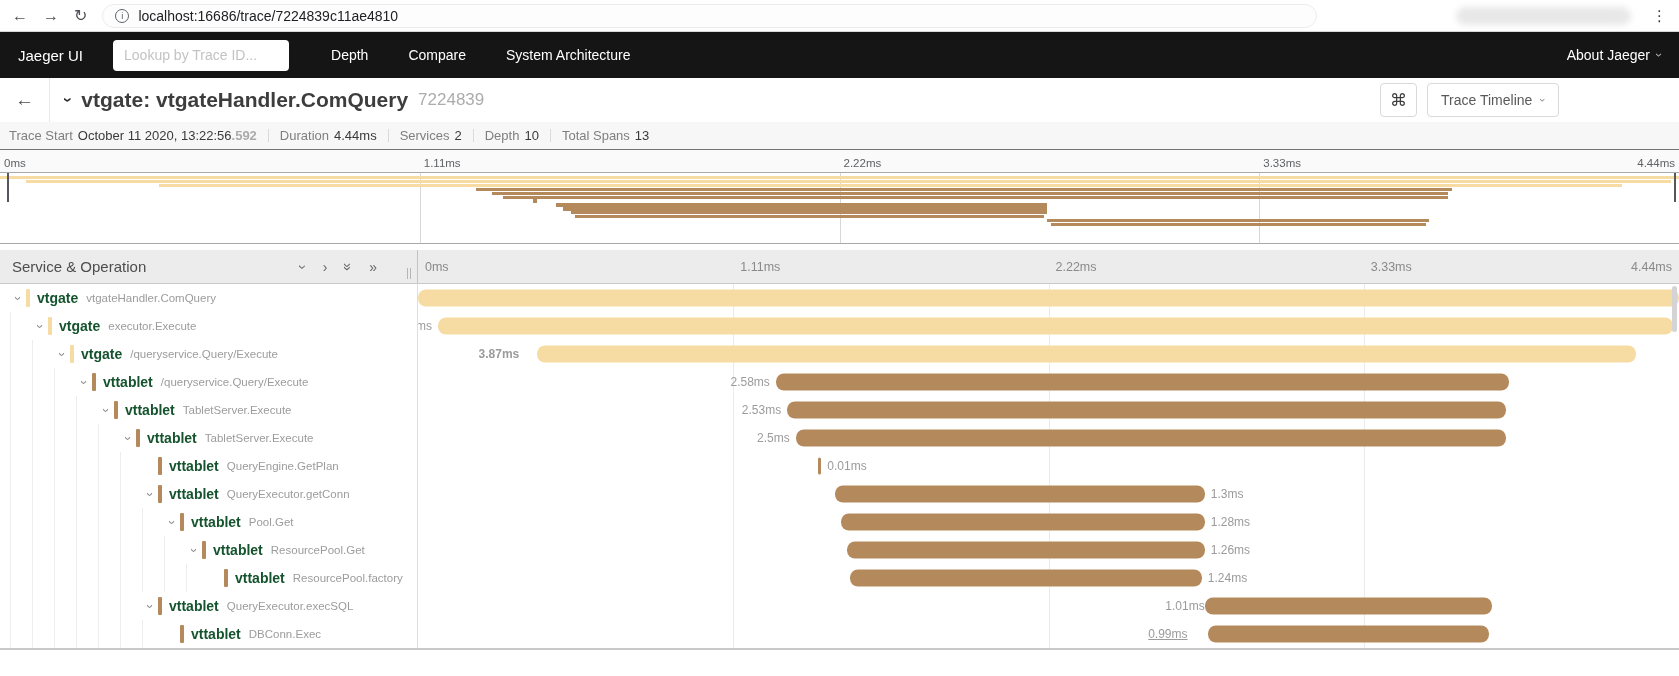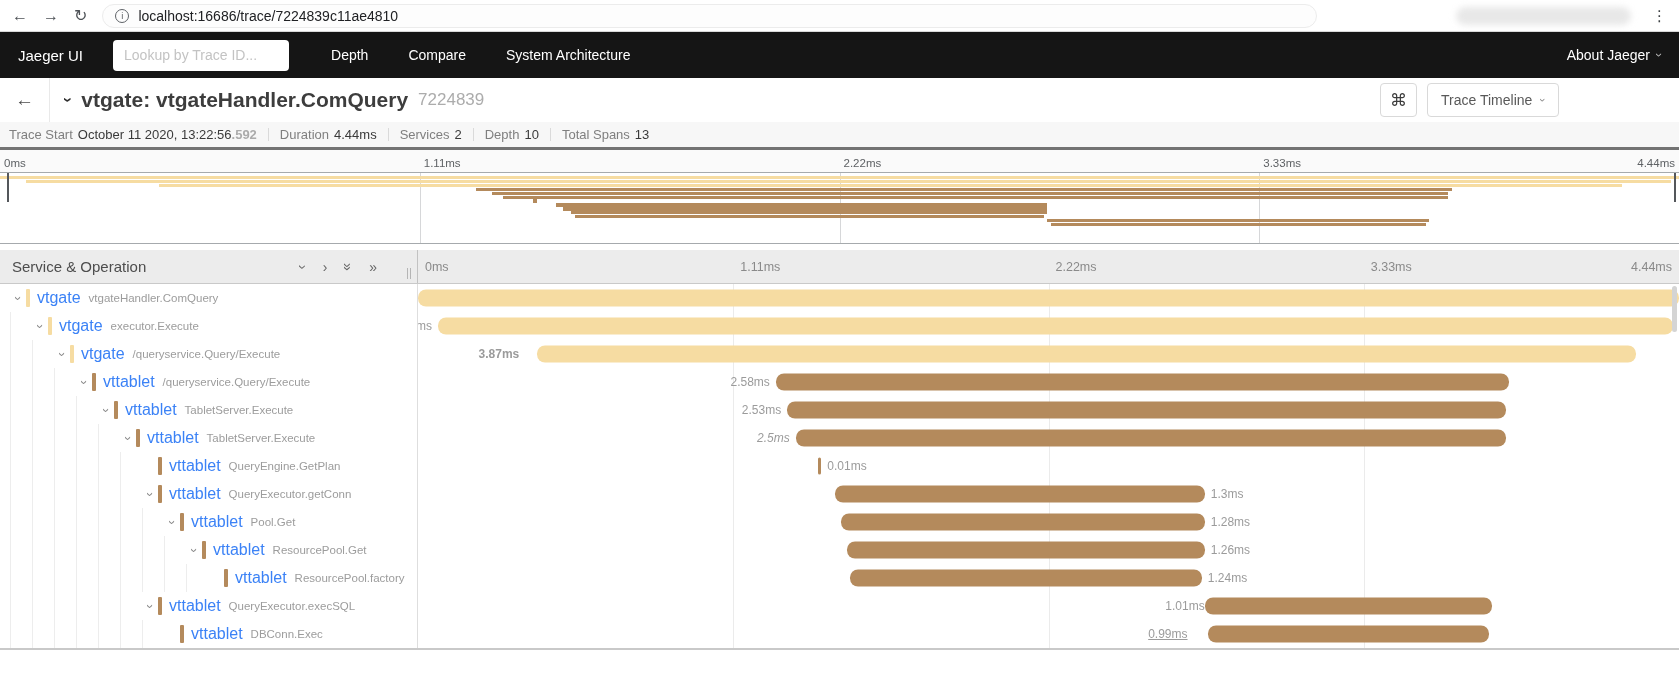--- a/index.html
+++ b/index.html
@@ -47,21 +47,21 @@
     border-left:1px solid #e6e6e6; padding:0 5px; }
   .find-icon { width:27px; text-align:center; color:#cccccc; font-size:13px; cursor:default; }
   .cmd-btn { width:37px; height:34px; border:1px solid #d9d9d9; border-radius:4px;
     background:#fff; font-size:17px; color:#3d3d3d; cursor:pointer;
     display:flex; align-items:center; justify-content:center; }
   .view-btn { height:34px; border:1px solid #d9d9d9; border-radius:4px; background:#fff;
     padding:0 13px; font-size:14px; color:#595959; display:flex; align-items:center; gap:9px; cursor:pointer; }
   .view-btn .caret { color:#8d8d8d; font-size:11px; }
 
   
-  .meta-bar { height:28px; background:#f7f7f7; border-bottom:3px solid #737373;
+  .meta-bar { height:28px; background:#f7f7f7; border-bottom:1px solid #737373;
     display:flex; align-items:center; padding:0 9px; font-size:13px; white-space:nowrap; }
   .m-label { color:#7f7f7f; margin-right:5px; }
   .m-value { color:#3a3a3a; font-weight:400; }
   .m-frac { color:#ababab; font-weight:700; }
   .m-sep { width:1px; height:13px; background:#dadada; margin:0 11px; }
 
   
   .mini-axis { height:22px; background:#fafafa; position:relative;
     font-size:11.5px; color:#5e6164; }
   .mini-tick { position:absolute; bottom:3px; white-space:nowrap; }
@@ -89,21 +89,21 @@
   .timeline-overlay { position:absolute; left:418px; right:0; top:0; bottom:0; pointer-events:none; }
   .tl-grid { position:absolute; top:0; bottom:0; width:1px; background:#ebebeb; }
   .span-row { display:flex; height:28px; cursor:pointer; }
   .cell-name { width:418px; flex:none; display:flex; align-items:center;
     border-right:1px solid #dedede; padding-left:10px; overflow:hidden; }
   .guide { width:22px; height:100%; border-left:1px solid #ededed; flex:none; }
   .tree-chevron { width:16px; flex:none; color:#8a8a8a; font-size:13px; text-align:center;
     display:inline-block; transform:rotate(90deg); line-height:1; }
   .chev-spacer { width:16px; flex:none; }
   .svc-strip { width:4px; height:18px; flex:none; margin-right:7px; border-radius:1px; }
-  .svc-name { font-size:16px; font-weight:400; color:#3b82f6; white-space:nowrap; }
+  .svc-name { font-size:14px; font-weight:700; color:#14532d; white-space:nowrap; }
   .op-name { font-size:11.5px; color:#9c9c9c; margin-left:8px; white-space:nowrap; }
   .cell-time { flex:1; position:relative; overflow:hidden; }
   .span-bar { position:absolute; top:50%; transform:translateY(-50%); height:17px;
     border-radius:8px; min-width:2px; }
   .bar-label { position:absolute; top:50%; transform:translateY(-50%);
     font-size:12px; color:#9b9b9b; white-space:nowrap; }
   .scroll-thumb { position:absolute; right:2px; top:2px; width:5px; height:46px;
     background:#d4d4d4; border-radius:3px; }
   .page-end { height:2px; background:#c9c9c9; }
 </style>
@@ -296,21 +296,21 @@
           <span class="guide"></span>
           <span class="guide"></span>
           <span class="guide"></span>
           <span class="tree-chevron">›</span>
           <span class="svc-strip" style="background: rgb(180, 138, 92);"></span>
           <span class="svc-name">vttablet</span>
           <span class="op-name">TabletServer.Execute</span>
         </div>
         <div class="cell-time">
           <div class="span-bar" style="left: 29.955%; width: 56.3063%; background: rgb(180, 138, 92);"></div>
-          <span class="bar-label" style="right: 70.045%; padding-right: 6px; font-style: italic;">2.5ms</span>
+          <span class="bar-label" style="right: 70.045%; padding-right: 6px;">2.5ms</span>
         </div>
       </div>
       <div class="span-row">
         <div class="cell-name">
           <span class="guide"></span>
           <span class="guide"></span>
           <span class="guide"></span>
           <span class="guide"></span>
           <span class="guide"></span>
           <span class="guide"></span>

